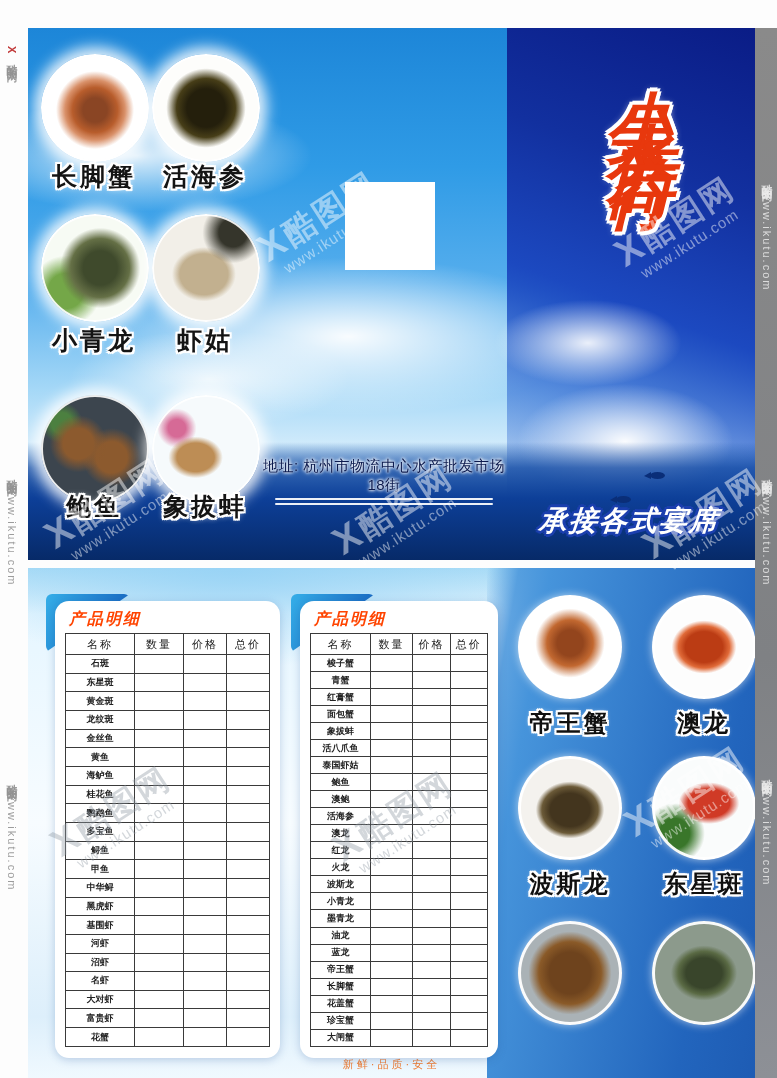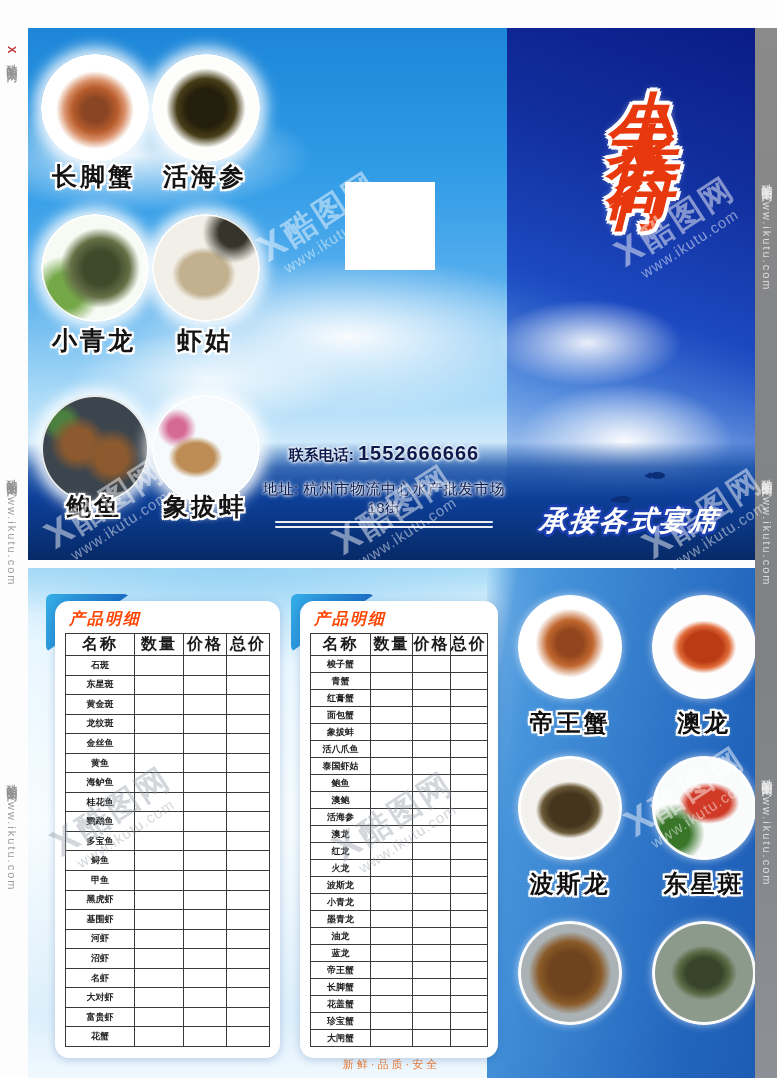--- a/index.html
+++ b/index.html
@@ -76,21 +76,21 @@
   .card{position:absolute;top:33px;height:457px;background:#fff;border-radius:14px;box-shadow:0 2px 8px rgba(30,80,150,.25);padding:6px 10px 8px;box-sizing:border-box;}
   .card1{left:27px;width:225px;}
   .card2{left:272px;width:198px;}
   .swoosh{position:absolute;width:84px;height:58px;background:linear-gradient(115deg,#35aee8,#1257b8);
     clip-path:polygon(0 0,100% 0,0 100%);z-index:0;border-radius:6px;}
   .sw1{left:18px;top:26px;}.sw2{left:263px;top:26px;}
   .card{z-index:1;}
   .menu-title{color:var(--menu_orange,#ff4400);font-size:16px;font-weight:bold;font-style:italic;letter-spacing:2px;margin:2px 0 3px 4px;font-family:Liberation Mono, monospace;}
   table.menu{width:100%;border-collapse:collapse;table-layout:fixed;height:414px;}
   .menu th,.menu td{border:1.5px solid #3a3a3a;padding:0;}
-  .menu th{font-size:16px;font-weight:bold;color:#1a1a1a;height:20px;letter-spacing:2px;}
+  .menu th{font-size:11px;font-weight:normal;color:#1a1a1a;height:20px;letter-spacing:2px;}
   .menu td{font-size:9px;font-weight:bold;color:#222;text-align:center;}
   .menu th:nth-child(1){width:34%;}
   .menu th:nth-child(2){width:24%;}
   .menu th:nth-child(3){width:21%;}
   .menu th:nth-child(4){width:21%;}
 
   .gcell{position:absolute;width:106px;}
   .gcirc{width:98px;height:98px;border-radius:50%;border:3px solid rgba(255,255,255,.95);box-shadow:0 0 8px rgba(255,255,255,.6);}
   .glabel{position:absolute;width:140px;text-align:center;font-size:24px;font-weight:bold;color:#101010;letter-spacing:3px;white-space:nowrap;
     text-shadow:-2px 0 0 #fff,2px 0 0 #fff,0 -2px 0 #fff,0 2px 0 #fff,-2px -2px 0 #fff,2px -2px 0 #fff,-2px 2px 0 #fff,2px 2px 0 #fff,0 0 5px #fff;}
@@ -148,24 +148,20 @@
       <div class="plabel">鲍鱼</div>
     </div>
     <div class="pc r3" style="left:124px;top:367px;">
       <div class="circ ph-geoduck"></div>
       <div class="plabel">象拔蚌</div>
     </div>
 
     <div class="white-box"></div>
 
     <div class="contact">
-      <div class="phone-line">
-        <span>联系电话:</span>
-        <span class="num">1552666666</span>
-      </div>
       <div class="addr-line">
         <span>地址:</span>
         <span>杭州市物流中心水产批发市场18街</span>
       </div>
       <div class="rule"></div>
       <div class="rule second"></div>
     </div>
 
     <div class="vtitle">小吴水产商行</div>
     <div class="slogan">承接各式宴席</div>
@@ -257,20 +253,26 @@
             <td></td>
             <td></td>
           </tr>
             <tr>
             <td>甲鱼</td>
             <td></td>
             <td></td>
             <td></td>
           </tr>
             <tr>
+            <td>中华鲟</td>
+            <td></td>
+            <td></td>
+            <td></td>
+          </tr>
+            <tr>
             <td>黑虎虾</td>
             <td></td>
             <td></td>
             <td></td>
           </tr>
             <tr>
             <td>基围虾</td>
             <td></td>
             <td></td>
             <td></td>

